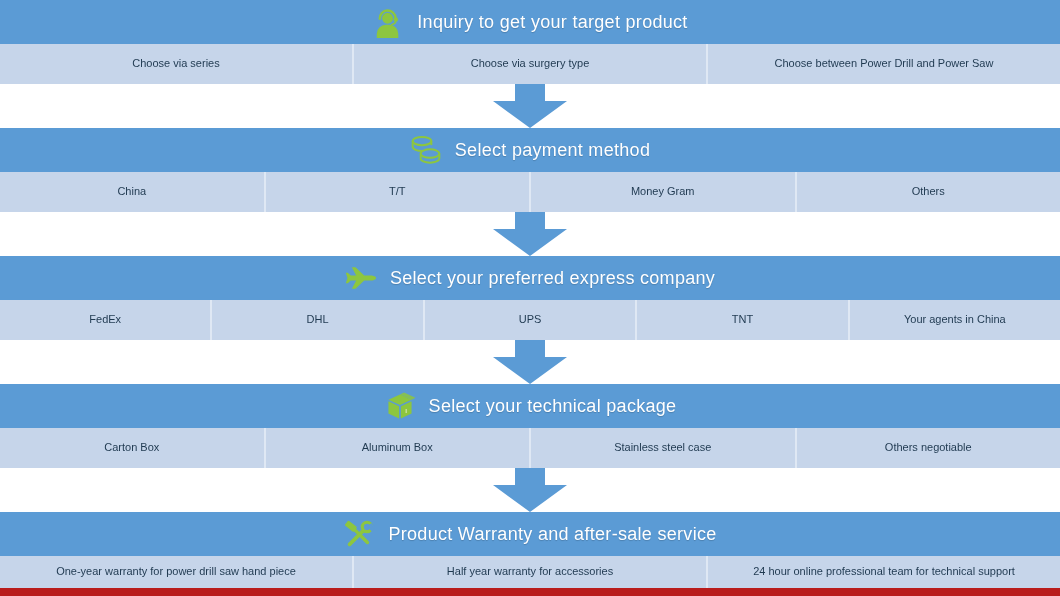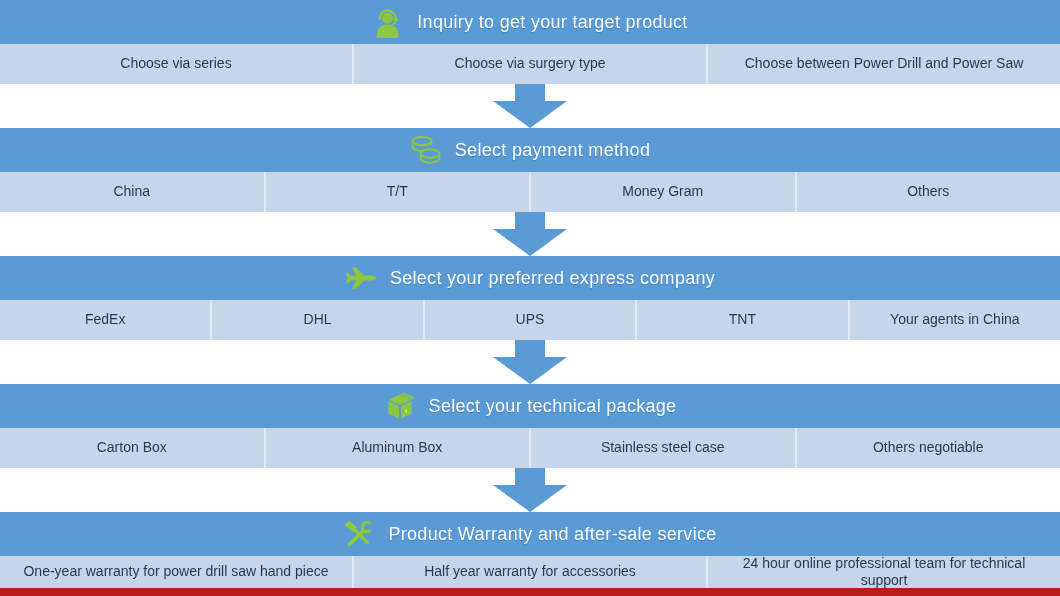--- a/index.html
+++ b/index.html
@@ -15,21 +15,21 @@
     color:#ffffff;font-size:18px;letter-spacing:.3px;
     text-shadow:0 1px 1px rgba(0,0,0,.18);
   }
   .icon-slot{width:32px;height:34px;display:flex;align-items:center;justify-content:center;flex:0 0 auto;}
   .icon-slot svg{display:block;}
   .section .row{
     height:40px;background:#c6d5ea;display:flex;box-sizing:border-box;
   }
   .cell{
     flex:1;display:flex;align-items:center;justify-content:center;
-    text-align:center;color:#1f3950;font-size:14px;line-height:1.22;
+    text-align:center;color:#1f3950;font-size:11px;line-height:1.22;
     border-right:2px solid #dfe8f4;padding:0 10px;box-sizing:border-box;
   }
   .cell:last-child{border-right:none;}
   .section.last .row{border-bottom:8px solid #b91c1c;}
   [data-name="section-warranty"] .cell:last-child span{max-width:320px;display:inline-block;}
   .gap{
     height:44px;display:flex;align-items:flex-start;justify-content:center;
   }
   .gap svg{display:block;}
 </style>

